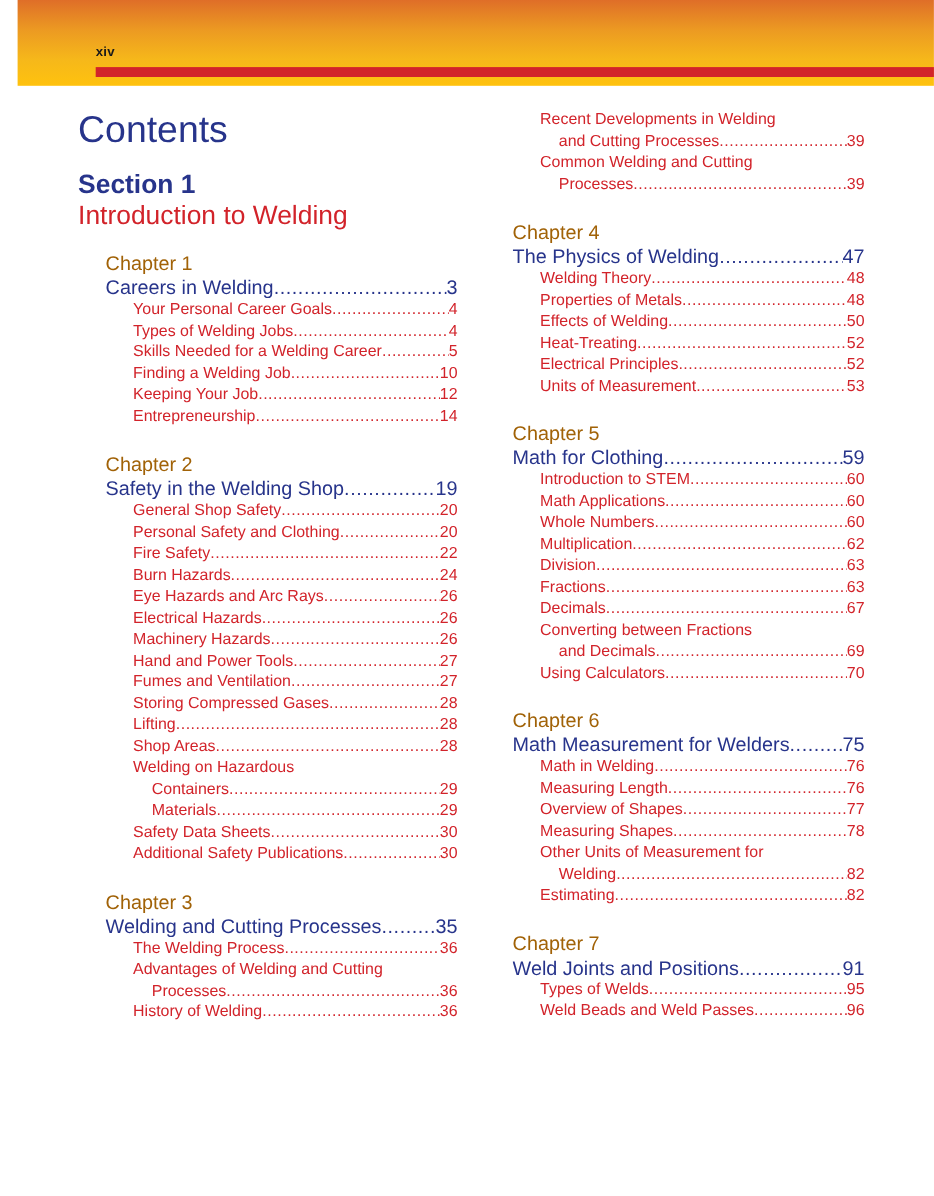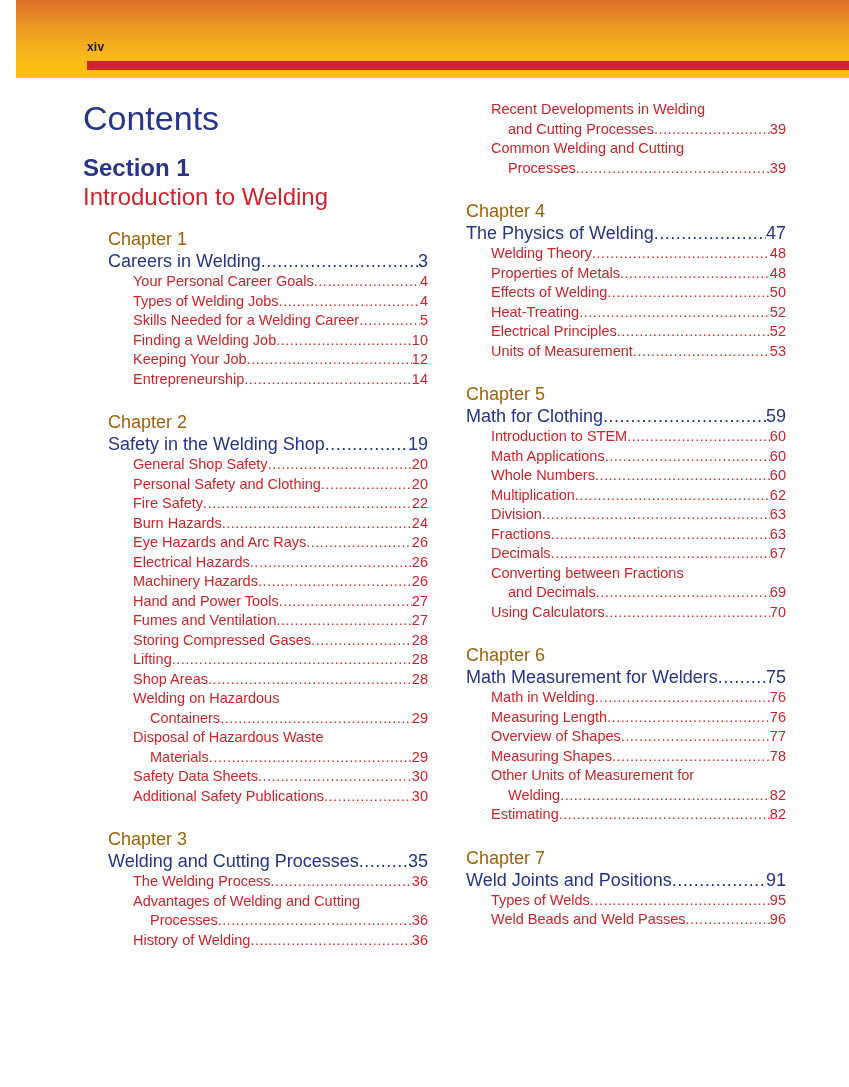--- a/index.html
+++ b/index.html
@@ -13,21 +13,21 @@
   .page-num {
     position: absolute; left: 71px; top: 40px;
     font-size: 12px; font-weight: bold; color: #1a1a1a; letter-spacing: 0.2px;
   }
   .red-rule {
     position: absolute; left: 71px; top: 61px; right: 0; height: 9px;
     background: #d2232a;
   }
 
   .col { position: absolute; }
-  .col-left { left: 71px; top: 96px; width: 345px; margin-left: 12px; }
+  .col-left { left: 71px; top: 96px; width: 345px; }
   .col-right { left: 466px; top: 100px; width: 320px; }
 
   .contents-title { font-size: 34px; color: #27348b; line-height: 44px; margin-bottom: 14px; font-weight: normal; }
   .section-num { font-size: 24px; color: #27348b; font-weight: bold; line-height: 28px; }
   .section-title { font-size: 24px; color: #d2232a; line-height: 30px; margin-bottom: 16px; }
 
   .chapter { margin-bottom: 22px; }
   .col-left .chapter { padding-left: 25px; }
   .ch-label { font-size: 18px; color: #a16207; line-height: 22px; }
   .ch-title { font-size: 18px; color: #27348b; line-height: 22px; }
@@ -168,21 +168,20 @@
         </div>
       <div class="topic">
         <div>Welding on Hazardous</div>
         <div class="entry topic-cont">
             <span class="txt">Containers</span>
             <span class="dots"></span>
             <span class="pg">29</span>
           </div>
       </div>
       <div class="topic">
-        <div>Disposal of Hazardous Waste</div>
         <div class="entry topic-cont">
             <span class="txt">Materials</span>
             <span class="dots"></span>
             <span class="pg">29</span>
           </div>
       </div>
       <div class="topic entry">
           <span class="txt">Safety Data Sheets</span>
           <span class="dots"></span>
           <span class="pg">30</span>

